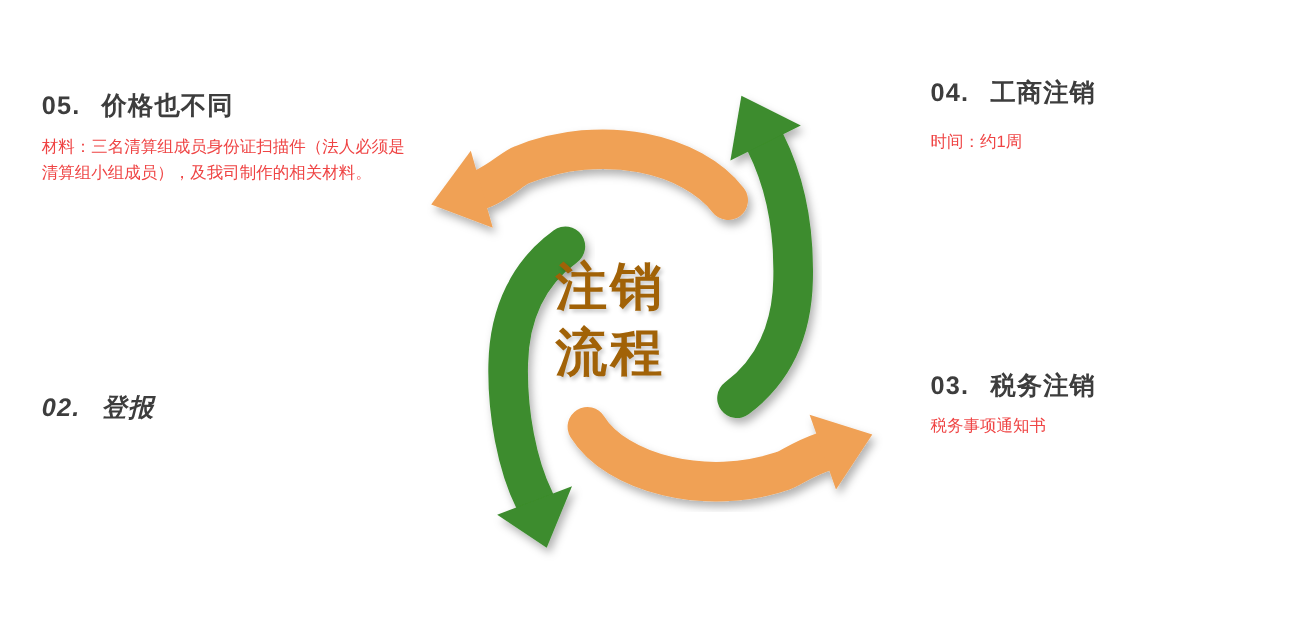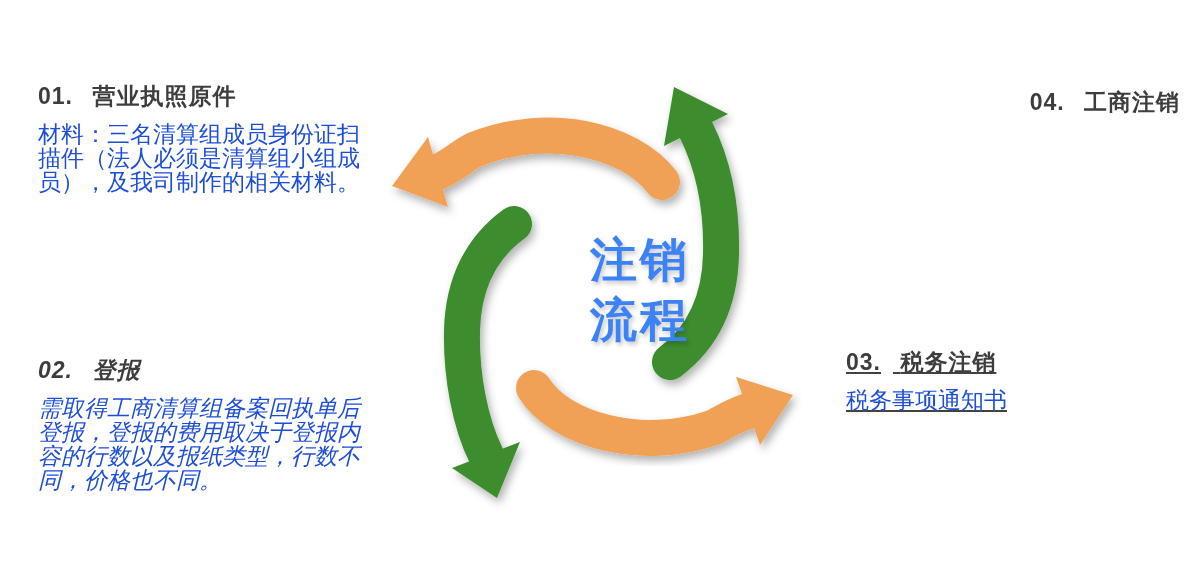--- a/index.html
+++ b/index.html
@@ -8,39 +8,39 @@
     width:1190px;height:578px;
     background:#ffffff;
     overflow:hidden;
     font-family:"Liberation Sans","DejaVu Sans",sans-serif;
     color:#434343;
   }
   .cycle-svg{position:absolute;left:0;top:0;width:1190px;height:578px;}
   .arrow-body{fill:none;stroke-linecap:round;stroke-width:36px;}
   .center-label{
     position:absolute;left:505px;top:230px;width:185px;
-    text-align:right;
-    font-size:47px;font-weight:bold;color:#3b82f6;
+    text-align:left;
+    font-size:47px;font-weight:bold;color:#a16207;
     letter-spacing:3px;line-height:60px;
     text-shadow:2px 3px 4px rgba(0,0,0,0.22);
   }
   .step{position:absolute;width:340px;}
   .step h2{
     margin:0 0 12px 0;
     font-size:23px;line-height:28px;
     color:#3d3d3d;font-weight:bold;
     letter-spacing:1px;
   }
   .step h2 .num{margin-right:12px;}
-  .step p{margin:0;font-size:23px;line-height:24px;color:#1d4ed8;}
+  .step p{margin:0;font-size:15px;line-height:24px;color:#ef4444;}
   .step p.time{margin-top:20px;}
   .step-1{left:38px;top:82px;}
   .step-2{left:38px;top:356px;font-style:italic;}
-  .step-3{left:846px;top:348px;width:332px;text-decoration:underline;}
-  .step-4{left:846px;top:88px;width:334px;text-align:right;}
+  .step-3{left:846px;top:336px;width:332px;}
+  .step-4{left:846px;top:70px;width:334px;}
 </style>
 </head>
 <body>
 
 <div class="canvas">
 
   <svg class="cycle-svg" viewBox="0 0 1190 578" xmlns="http://www.w3.org/2000/svg">
     <defs>
       <filter id="ds" x="-30%" y="-30%" width="160%" height="160%">
         <feDropShadow dx="3" dy="5" stdDeviation="4" flood-color="#000000" flood-opacity="0.3"></feDropShadow>
@@ -68,42 +68,42 @@
     </g>
   </svg>
 
   <div class="center-label">
     <div>注销</div>
     <div>流程</div>
   </div>
 
   <section class="step step-1">
     <h2>
-      <span class="num">01.</span>
-      <span class="ttl">营业执照原件</span>
+      <span class="num">05.</span>
+      <span class="ttl">价格也不同</span>
     </h2>
     <p class="body">材料：三名清算组成员身份证扫描件（法人必须是清算组小组成员），及我司制作的相关材料。</p>
   </section>
 
   <section class="step step-2">
     <h2>
       <span class="num">02.</span>
       <span class="ttl">登报</span>
     </h2>
-    <p class="body">需取得工商清算组备案回执单后登报，登报的费用取决于登报内容的行数以及报纸类型，行数不同，价格也不同。</p>
   </section>
 
   <section class="step step-3">
     <h2>
       <span class="num">03.</span>
       <span class="ttl">税务注销</span>
     </h2>
     <p class="body">税务事项通知书</p>
   </section>
 
   <section class="step step-4">
     <h2>
       <span class="num">04.</span>
       <span class="ttl">工商注销</span>
     </h2>
+    <p class="time">时间：约1周</p>
   </section>
 
 </div>
 
 </body></html>

